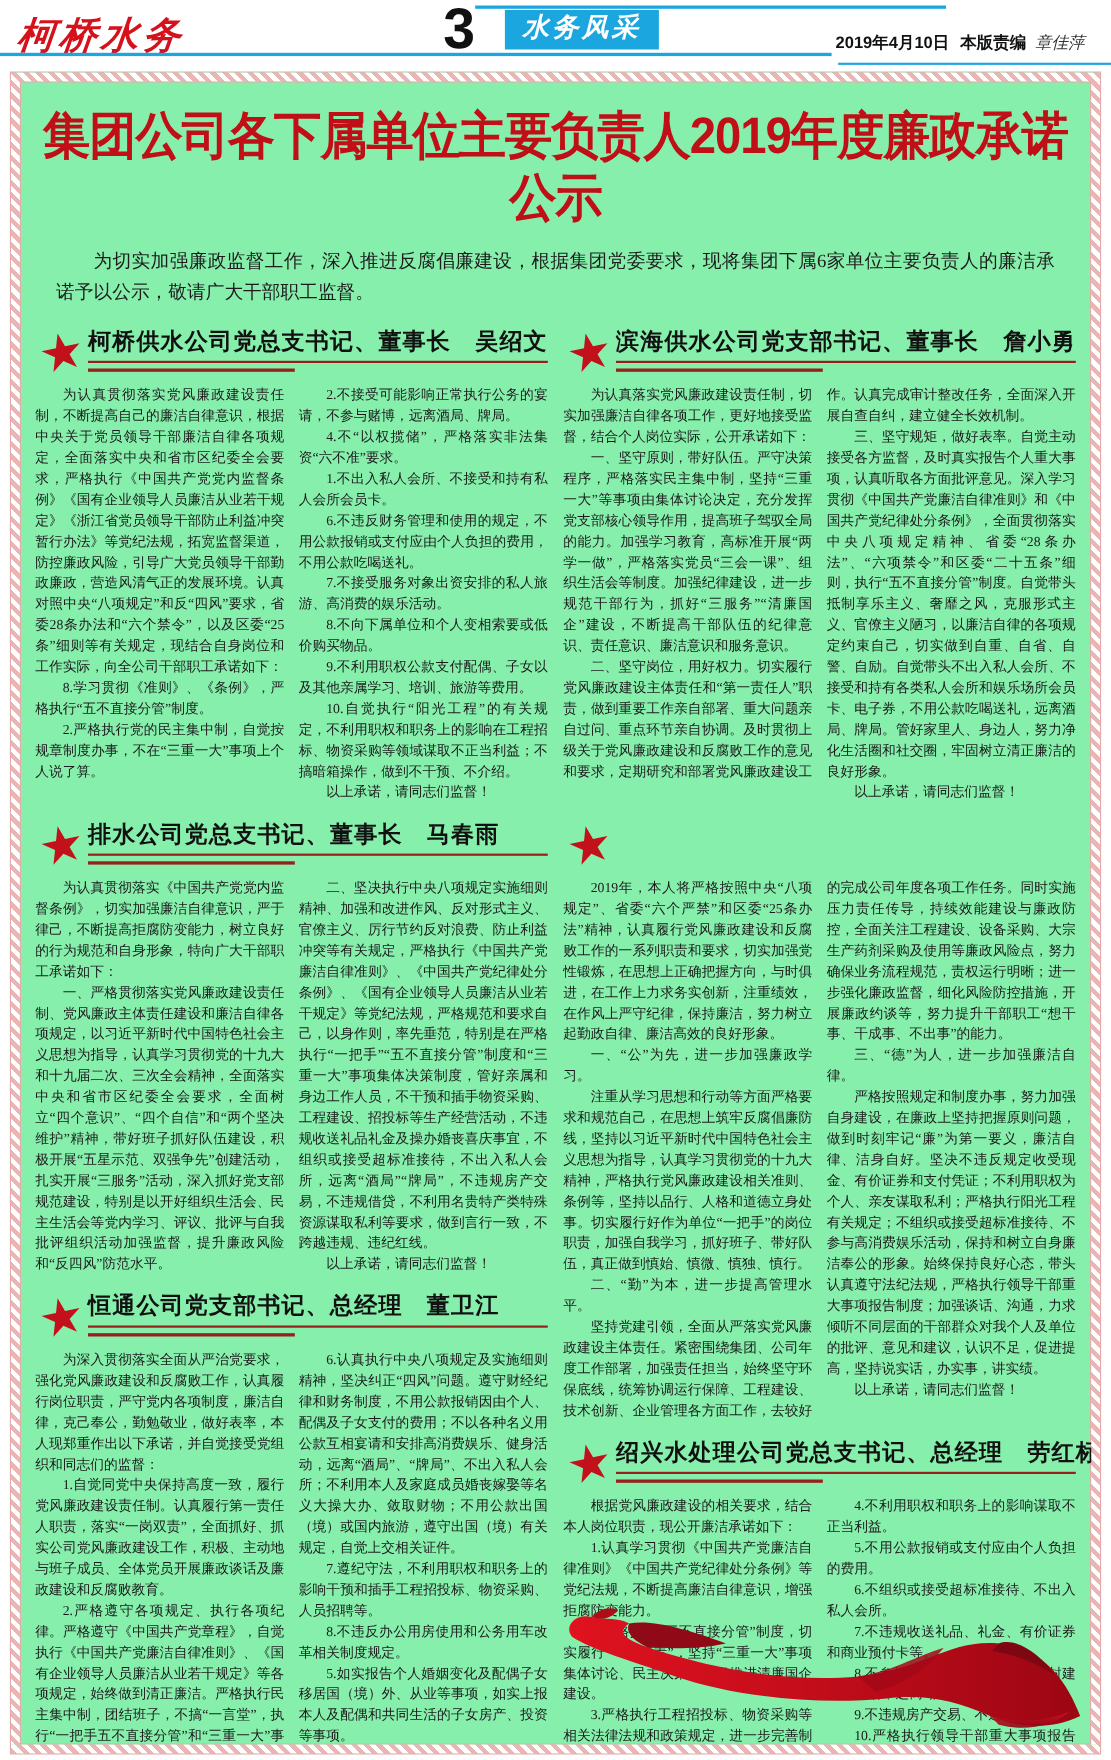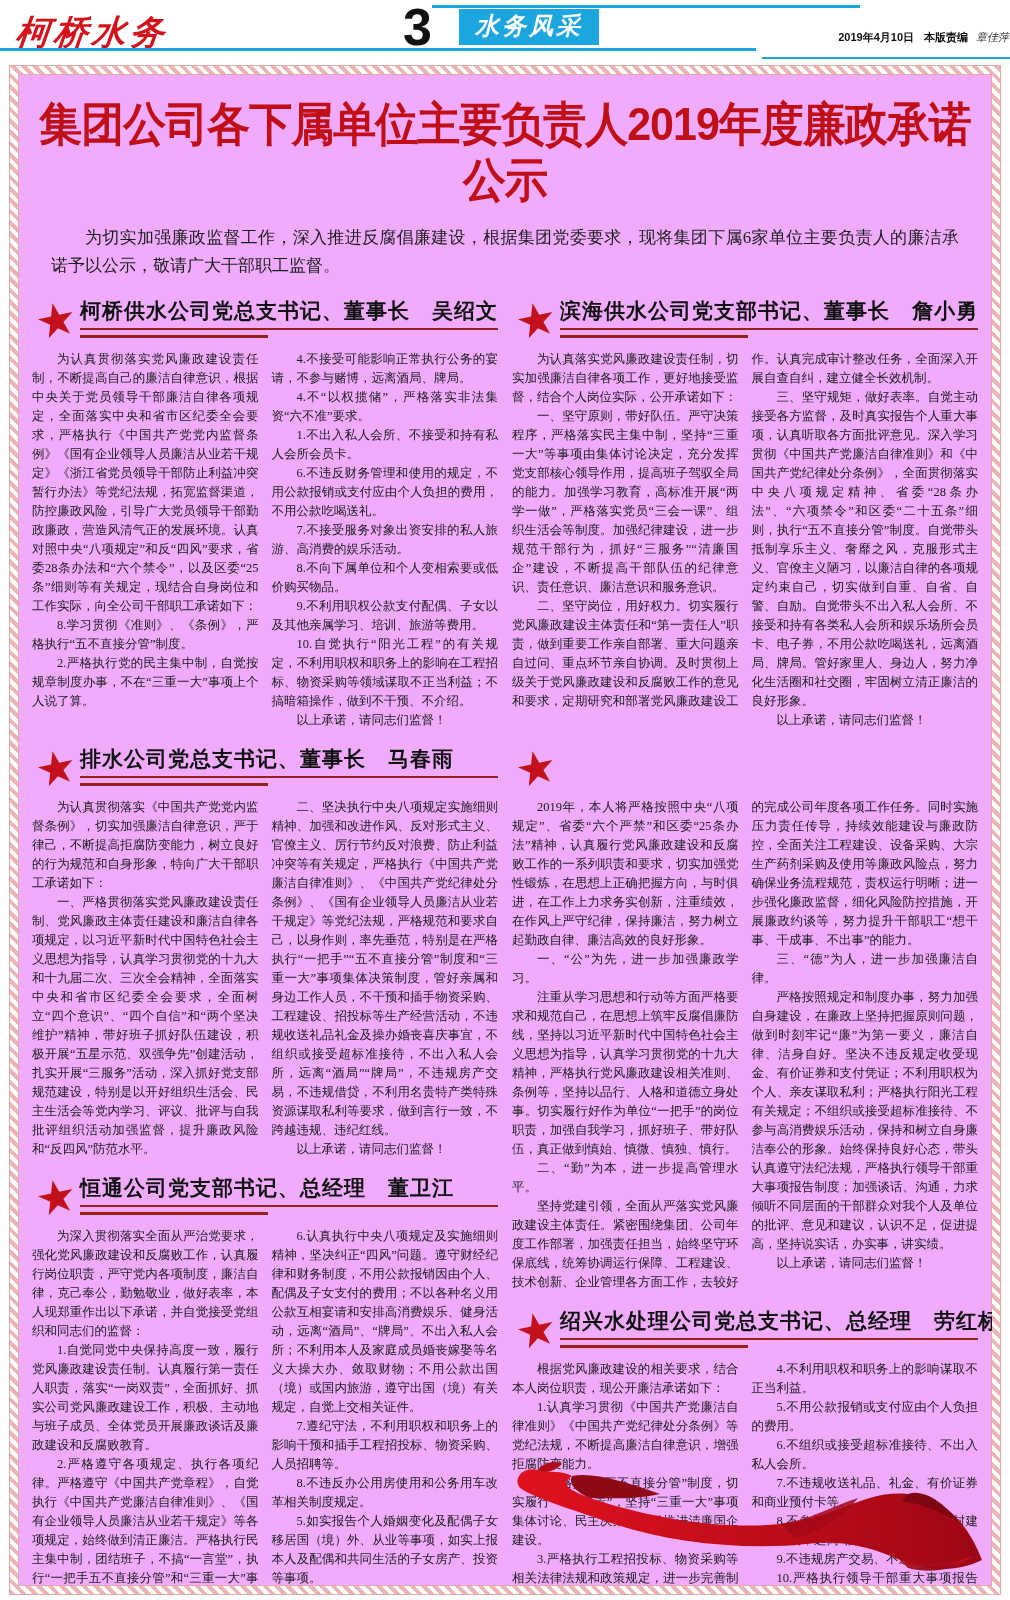--- a/index.html
+++ b/index.html
@@ -17,29 +17,29 @@
   }
   .mast-center { position:absolute; left:403px; top:0; display:flex; align-items:flex-start; }
   .page-num { font-size:52px; font-weight:800; color:#111; line-height:54px; margin-right:6px; }
   .section-badge {
     margin-top:9px; background:#1ca6e0; color:#fff; font-weight:bold; font-style:italic;
     font-size:24px; letter-spacing:3px; padding:4px 16px 6px; line-height:26px;margin-left:21px;
   }
   .cyan-line-top { position:absolute; left:432px; top:5px; width:428px; height:3px; background:#1ca6e0; }
   .cyan-line-left { position:absolute; left:0; top:48px; width:756px; height:3px; background:#1ca6e0; }
   .cyan-line-right { position:absolute; left:762px; top:57px; width:248px; height:2px; background:#1ca6e0; }
-  .dateline { position:absolute; right:1px; top:30px; font-size:11px; font-weight:bold; color:#111; white-space:nowrap; }
+  .dateline { position:absolute; right:24px; top:30px; font-size:15px; font-weight:bold; color:#111; white-space:nowrap; }
   .dateline .editor-name { font-weight:normal; font-style:italic; color:#333; margin-left:8px; }
   .dateline .date { margin-right:10px; }
   
   .frame {
     position:relative; margin:6px 10px 0; height:1528px;
     border:8px solid; border-image:repeating-linear-gradient(45deg,#eab5b5 0 4px,#ffffff 4px 8px) 8;
     box-shadow:inset 0 0 0 1px #e6a9a9, 0 0 0 1px #e6a9a9;
-    padding:10px 14px 0; overflow:hidden; background:#f0abfc;
+    padding:10px 14px 0; overflow:hidden; background:#86efac;
   }
   
   .headline {
     text-align:center; font-size:43px; font-weight:800; color:#c00f17;
     letter-spacing:-1px; margin:16px 0 20px; line-height:52px; transform:scaleY(1.08);
   }
   .intro {
     width:908px; margin:0 auto 16px; font-size:17px; line-height:28px;
     text-indent:2em; text-align:justify; color:#1c1c1c;
     font-family:"Liberation Serif", serif;
@@ -100,21 +100,21 @@
             <div class="sec-title-wrap">
               <h2 class="sec-title">柯桥供水公司党总支书记、董事长　吴绍文</h2>
               <div class="rule1"></div>
               <div class="rule2"></div>
             </div>
           </div>
           <div class="sec-body">
               <p class="para">为认真贯彻落实党风廉政建设责任制，不断提高自己的廉洁自律意识，根据中央关于党员领导干部廉洁自律各项规定，全面落实中央和省市区纪委全会要求，严格执行《中国共产党党内监督条例》《国有企业领导人员廉洁从业若干规定》《浙江省党员领导干部防止利益冲突暂行办法》等党纪法规，拓宽监督渠道，防控廉政风险，引导广大党员领导干部勤政廉政，营造风清气正的发展环境。认真对照中央“八项规定”和反“四风”要求，省委28条办法和“六个禁令”，以及区委“25条”细则等有关规定，现结合自身岗位和工作实际，向全公司干部职工承诺如下：</p>
               <p class="para">8.学习贯彻《准则》、《条例》，严格执行“五不直接分管”制度。</p>
               <p class="para">2.严格执行党的民主集中制，自觉按规章制度办事，不在“三重一大”事项上个人说了算。</p>
-              <p class="para">4.不接受可能影响正常执行公务的宴请，不参与赌博，远离酒局、牌局。</p>
+              <p class="para">2.不接受可能影响正常执行公务的宴请，不参与赌博，远离酒局、牌局。</p>
               <p class="para">4.不“以权揽储”，严格落实非法集资“六不准”要求。</p>
               <p class="para">1.不出入私人会所、不接受和持有私人会所会员卡。</p>
               <p class="para">6.不违反财务管理和使用的规定，不用公款报销或支付应由个人负担的费用，不用公款吃喝送礼。</p>
               <p class="para">7.不接受服务对象出资安排的私人旅游、高消费的娱乐活动。</p>
               <p class="para">8.不向下属单位和个人变相索要或低价购买物品。</p>
               <p class="para">9.不利用职权公款支付配偶、子女以及其他亲属学习、培训、旅游等费用。</p>
               <p class="para">10.自觉执行“阳光工程”的有关规定，不利用职权和职务上的影响在工程招标、物资采购等领域谋取不正当利益；不搞暗箱操作，做到不干预、不介绍。</p>
               <p class="para">以上承诺，请同志们监督！</p>
             </div>
         </section>

